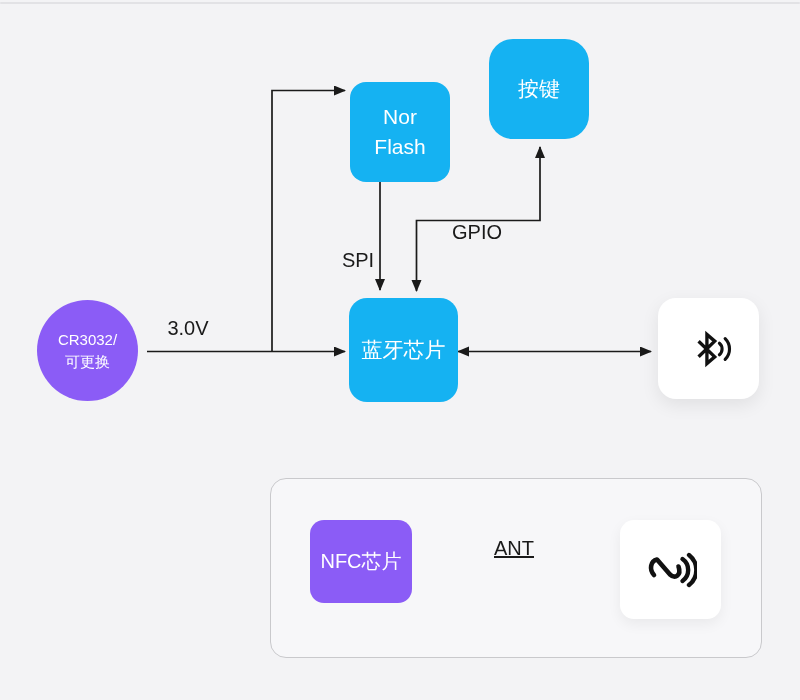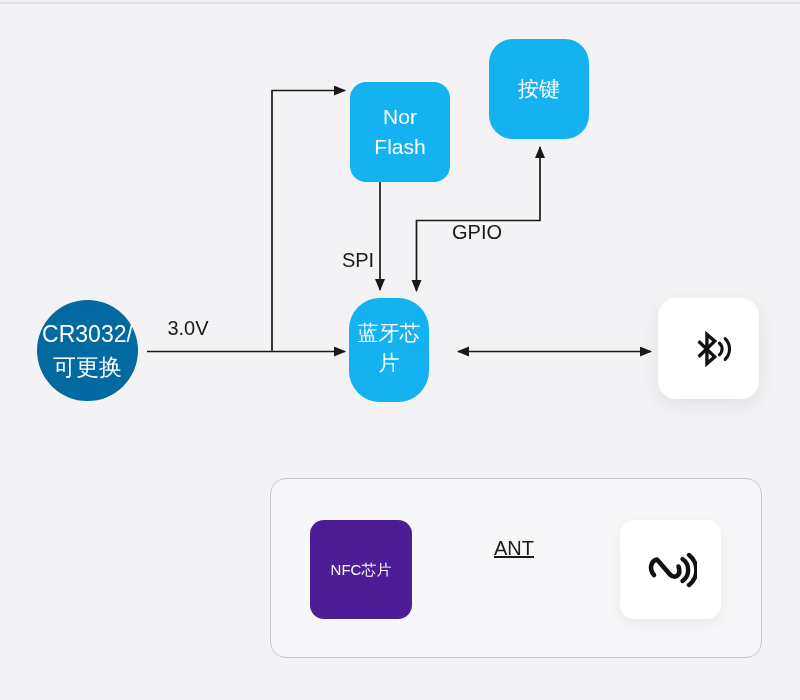--- a/index.html
+++ b/index.html
@@ -19,40 +19,40 @@
 
   .node{
     position:absolute;display:flex;align-items:center;justify-content:center;
     text-align:center;box-sizing:border-box;
   }
   .node-label{white-space:pre-line;line-height:1.42;}
 
   .chip{background:#15b2f2;color:#ffffff;font-size:21px;}
   .battery{
     left:37px;top:300px;width:101px;height:101px;border-radius:50%;
-    background:#0369a1;color:#fff;font-size:23px;
+    background:#8b5cf6;color:#fff;font-size:15px;
   }
   .nor-flash{left:350px;top:39px;width:100px;height:100px;border-radius:16px;margin-top:43px;}
   .key-btn{left:489px;top:39px;width:100px;height:100px;border-radius:24px;}
-  .bt-chip{left:349px;top:298px;width:80px;height:104px;border-radius:31px;font-family:Liberation Mono, monospace;}
+  .bt-chip{left:349px;top:298px;width:109px;height:104px;border-radius:18px;}
 
   .card{
     background:#ffffff;border-radius:18px;
     box-shadow:0 6px 18px rgba(0,0,0,0.08);
   }
   .bt-card{left:658px;top:298px;width:101px;height:101px;}
 
   .nfc-container{
     position:absolute;left:270px;top:478px;width:492px;height:180px;
     border:1.6px solid #c9c9cc;border-radius:16px;background:#f7f7f9;
     box-sizing:border-box;
   }
   .nfc-chip{
-    left:310px;top:520px;width:102px;height:99px;border-radius:14px;
-    background:#4c1d95;color:#ffffff;font-size:15px;
+    left:310px;top:520px;width:102px;height:83px;border-radius:14px;
+    background:#8b5cf6;color:#ffffff;font-size:20px;
   }
   .nfc-card{left:620px;top:520px;width:101px;height:99px;border-radius:14px;
     box-shadow:0 5px 14px rgba(0,0,0,0.06);}
 
   .edge-label{
     position:absolute;width:80px;text-align:center;
     font-size:20px;color:#1a1a1a;
   }
   .lbl-power{left:148px;top:317px;text-align:center;}
   .lbl-spi{left:318px;top:209px;margin-top:40px;}

